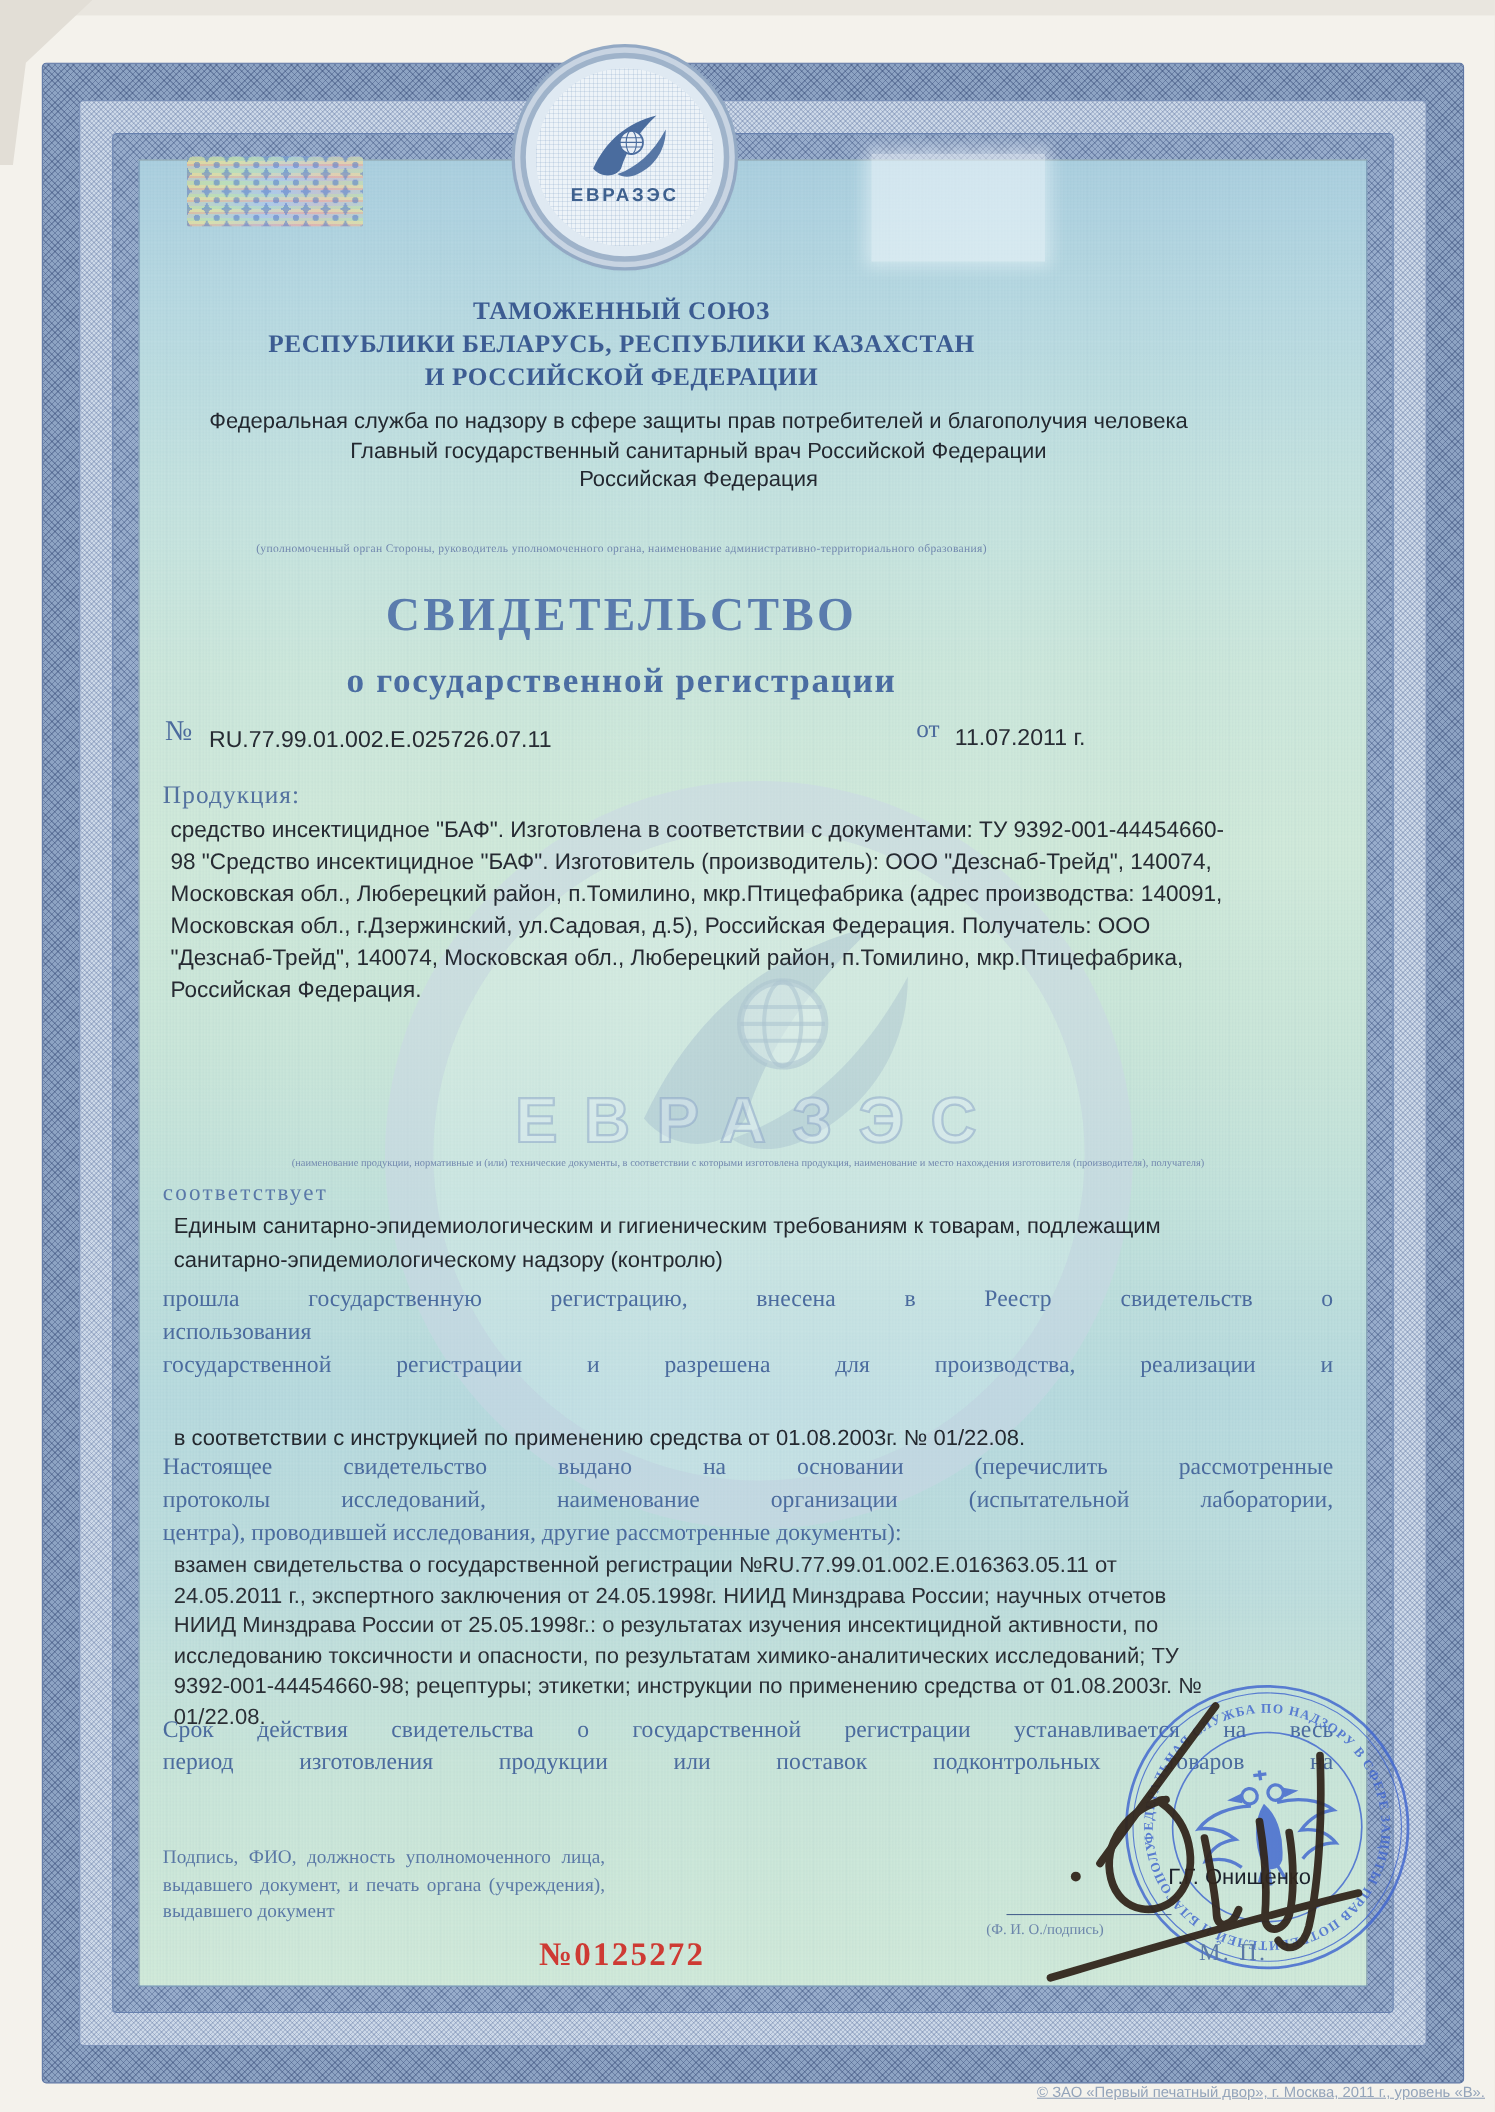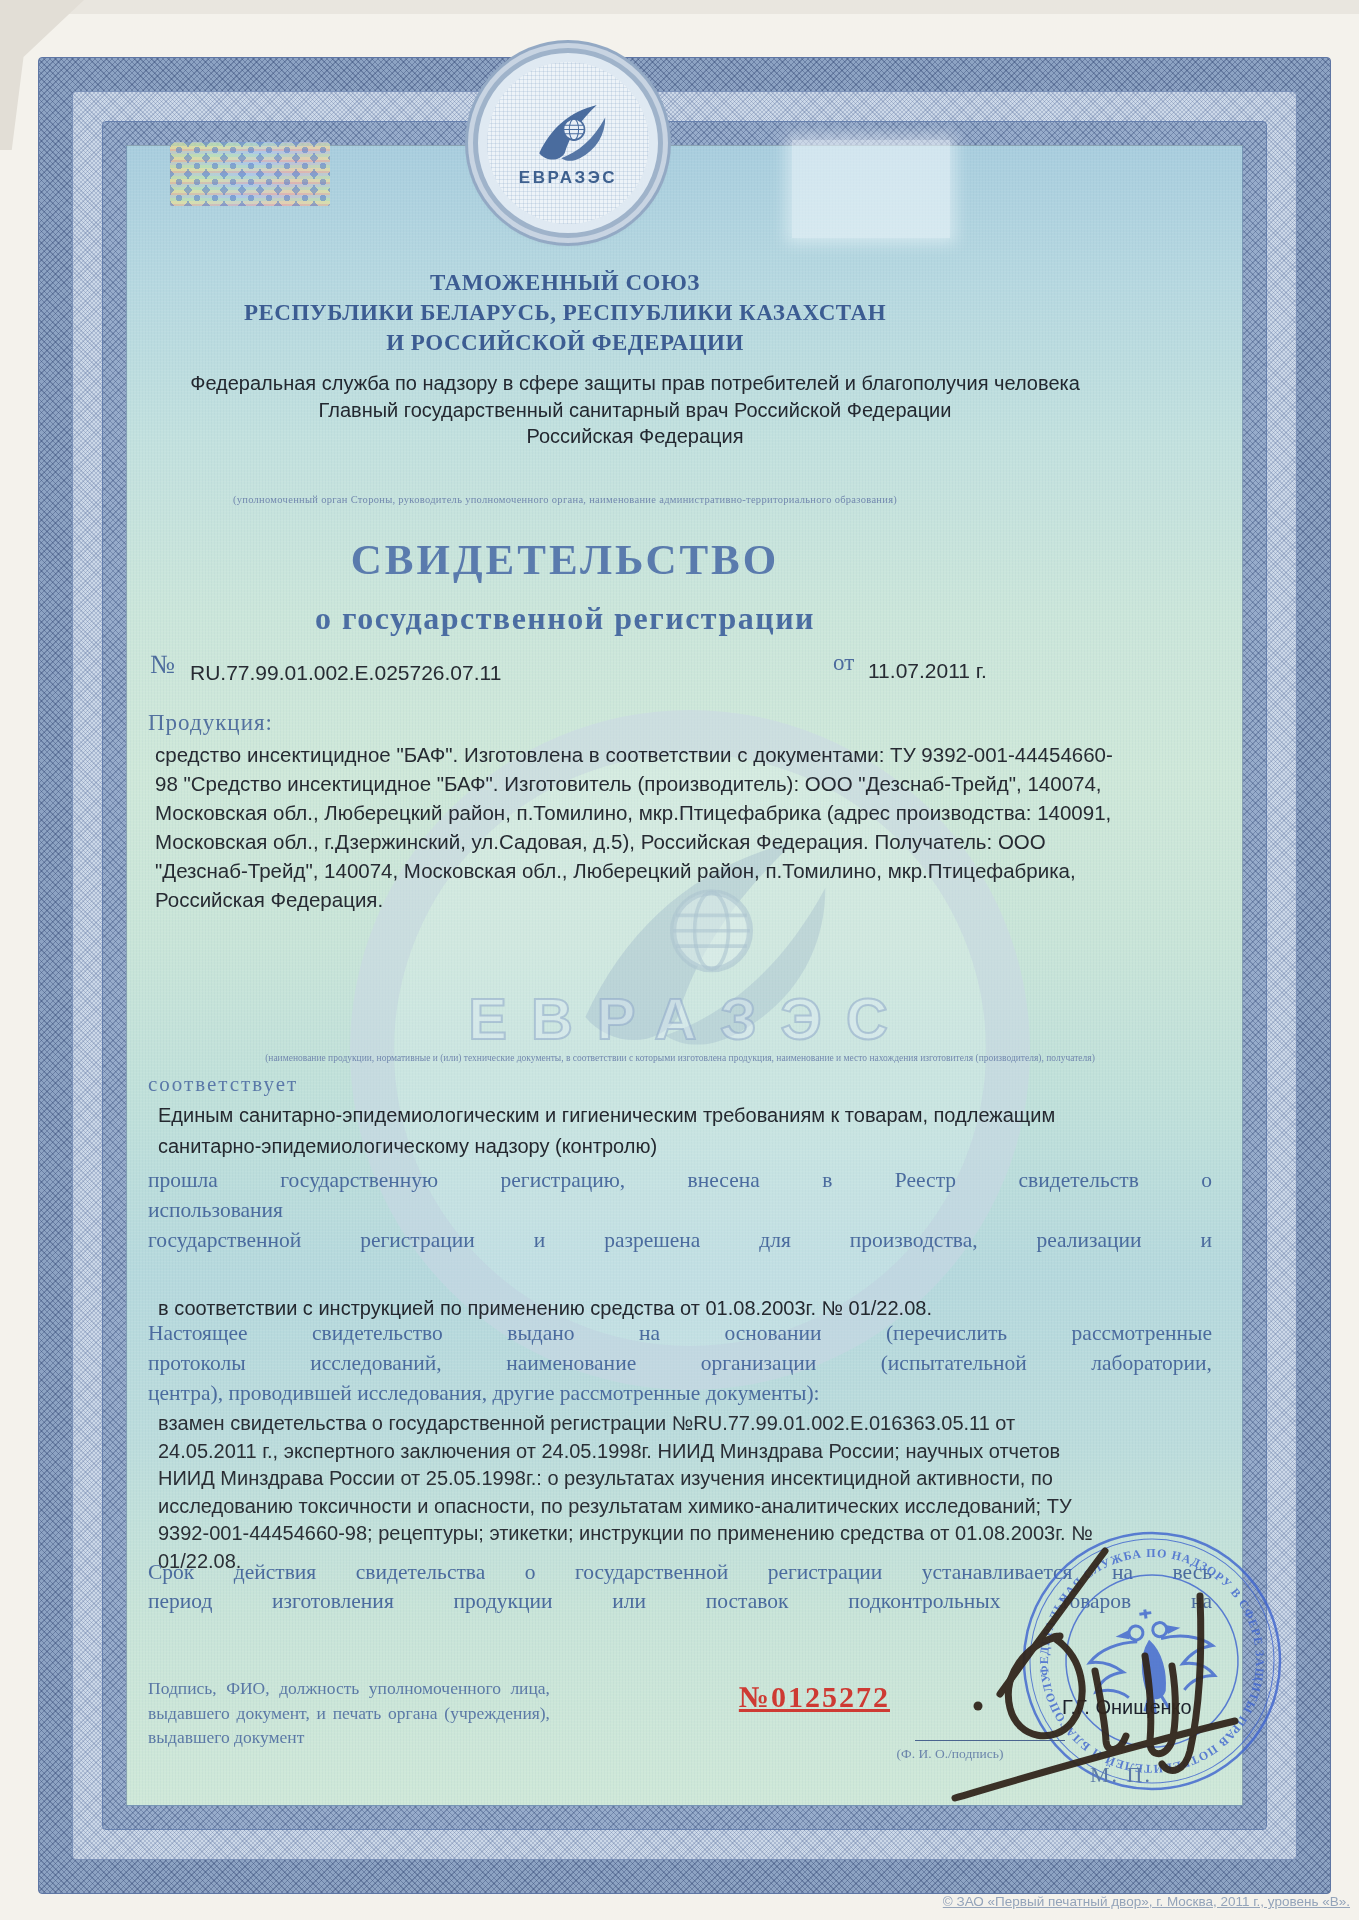--- a/index.html
+++ b/index.html
@@ -199,21 +199,21 @@
       <path d="M142 180 l-6 14 m10 -12 l0 16 m8 -18 l6 14"></path>
     </g>
   </svg>
 
   <div class="abs ser" style="left:148px;top:1676px;width:402px;">
     <div class="caption" style="text-align-last:justify;">Подпись, ФИО, должность уполномоченного лица,</div>
     <div class="caption" style="text-align-last:justify;">выдавшего документ, и печать органа (учреждения),</div>
     <div class="caption">выдавшего документ</div>
   </div>
 
-  <div class="abs ser serial" style="left:490px;top:1680px;width:400px;text-align:right;text-decoration:underline;">№0125272</div>
+  <div class="abs ser serial" style="left:490px;top:1760px;width:400px;text-align:left;">№0125272</div>
 
   <div class="abs sig-line" style="left:915px;top:1740px;width:150px;"></div>
   <div class="abs ser sig-note" style="left:845px;top:1746px;width:210px;text-align:center;">(Ф. И. О./подпись)</div>
   <div class="abs san" style="left:1062px;top:1696px;font-size:20px;color:#1c212b;">Г.Г. Онищенко</div>
   <div class="abs ser mp" style="left:1090px;top:1762px;">М. П.</div>
 
   <svg class="abs" style="left:900px;top:1536px;" width="380" height="290" viewBox="0 0 380 290">
     <g stroke="#33271d" stroke-width="7" fill="none" stroke-linecap="round" opacity=".95">
       <path d="M205 15 C175 55 135 110 100 158"></path>
       <circle cx="78" cy="170" r="4.5" fill="#33271d" stroke="none"></circle>

